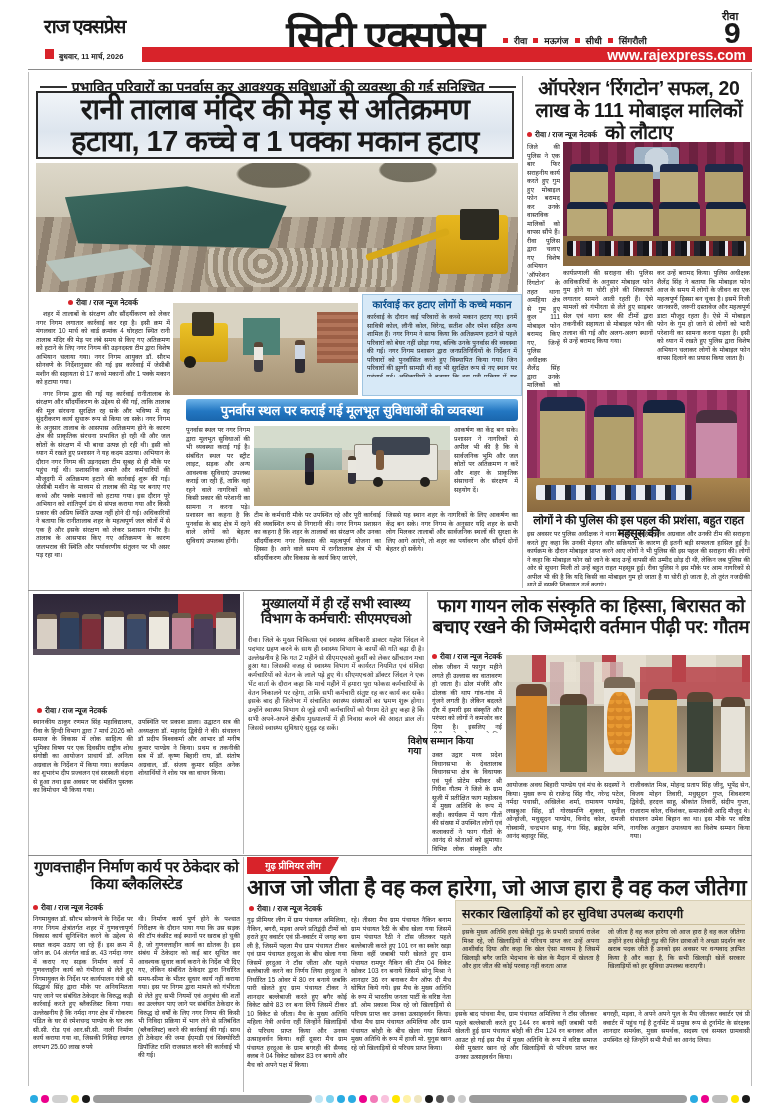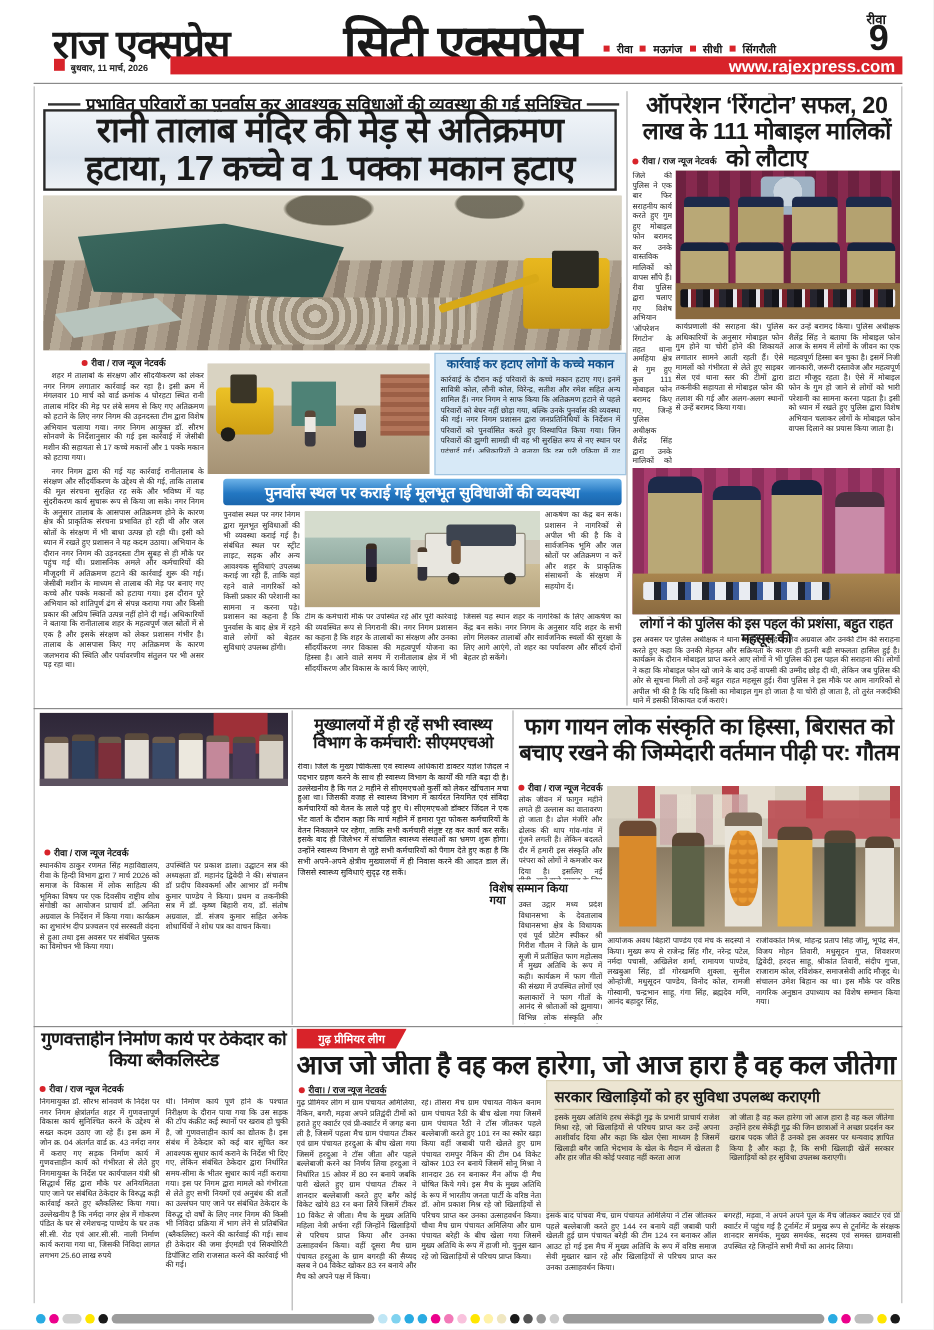--- a/index.html
+++ b/index.html
@@ -35,21 +35,21 @@
   .marks .d{width:8px;height:8px;border-radius:50%;flex:0 0 auto;}
   .marks .pill{width:16px;height:8px;border-radius:4px;flex:0 0 auto;}
   .marks .bar{height:8px;border-radius:4px;background:#9c9c9c;flex:1;}
 </style>
 </head>
 <body>
 
 <div class="page">
 
   <div class="abs" style="left:0;top:0;width:778px;height:70px;">
-    <div class="abs bold" style="left:44px;top:13px;font-size:33px;letter-spacing:-1px;">राज एक्सप्रेस</div>
+    <div class="abs bold" style="left:44px;top:13px;font-size:19px;letter-spacing:-1px;">राज एक्सप्रेस</div>
     <div class="abs" style="left:45px;top:49px;width:9px;height:10px;background:#d8232a;"></div>
     <div class="abs bold" style="left:59px;top:51px;font-size:7.5px;color:#222;">बुधवार, 11 मार्च, 2026</div>
     <div class="abs bold center" style="left:230px;top:6px;width:310px;font-size:42px;letter-spacing:-1.5px;">सिटी एक्सप्रेस</div>
     <div class="abs" style="left:503px;top:34px;font-size:9px;font-weight:bold;display:flex;gap:6px;align-items:center;">
       <span style="width:5px;height:5px;background:#d8232a;display:inline-block;"></span>
       <span>रीवा</span>
       <span style="width:5px;height:5px;background:#d8232a;display:inline-block;"></span>
       <span>मऊगंज</span>
       <span style="width:5px;height:5px;background:#d8232a;display:inline-block;"></span>
       <span>सीधी</span>
@@ -238,21 +238,21 @@
   <div class="abs headline" style="left:33px;top:859px;width:207px;font-size:15px;">गुणवत्ताहीन निर्माण कार्य पर ठेकेदार को किया ब्लैकलिस्टेड</div>
   <div class="abs byline" style="left:33px;top:902px;width:120px;justify-content:flex-start;">
     <span class="dot"></span>
     <span>रीवा / राज न्यूज नेटवर्क</span>
   </div>
   <div class="abs body-col" style="left:33px;top:915px;width:100px;height:177px;">निगमायुक्त डॉ. सौरभ सोनवणे के निर्देश पर नगर निगम क्षेत्रांतर्गत शहर में गुणवत्तापूर्ण विकास कार्य सुनिश्चित करने के उद्देश्य से सख्त कदम उठाए जा रहे हैं। इस क्रम में जोन क्र. 04 अंतर्गत वार्ड क्र. 43 नर्मदा नगर में कराए गए सड़क निर्माण कार्य में गुणवत्ताहीन कार्य को गंभीरता से लेते हुए निगमायुक्त के निर्देश पर कार्यपालन यंत्री श्री सिद्धार्थ सिंह द्वारा मौके पर अनियमितता पाए जाने पर संबंधित ठेकेदार के विरुद्ध कड़ी कार्रवाई करते हुए ब्लैकलिस्ट किया गया। उल्लेखनीय है कि नर्मदा नगर क्षेत्र में गोकरण पंडित के घर से रमेशचन्द्र पाण्डेय के घर तक सी.सी. रोड एवं आर.सी.सी. नाली निर्माण कार्य कराया गया था, जिसकी निविदा लागत लगभग 25.60 लाख रुपये</div>
   <div class="abs body-col" style="left:138px;top:915px;width:102px;height:177px;">थी। निर्माण कार्य पूर्ण होने के पश्चात निरीक्षण के दौरान पाया गया कि उस सड़क की टॉप कंक्रीट कई स्थानों पर खराब हो चुकी है, जो गुणवत्ताहीन कार्य का द्योतक है। इस संबंध में ठेकेदार को कई बार सूचित कर आवश्यक सुधार कार्य कराने के निर्देश भी दिए गए, लेकिन संबंधित ठेकेदार द्वारा निर्धारित समय-सीमा के भीतर सुधार कार्य नहीं कराया गया। इस पर निगम द्वारा मामले को गंभीरता से लेते हुए सभी नियमों एवं अनुबंध की शर्तों का उल्लंघन पाए जाने पर संबंधित ठेकेदार के विरुद्ध दो वर्षों के लिए नगर निगम की किसी भी निविदा प्रक्रिया में भाग लेने से प्रतिबंधित (ब्लैकलिस्ट) करने की कार्रवाई की गई। साथ ही ठेकेदार की जमा ईएमडी एवं सिक्योरिटी डिपॉजिट राशि राजसात करने की कार्रवाई भी की गई।</div>
 
   <div class="abs ribbon" style="left:247px;top:857px;width:92px;height:17px;">गुढ़ प्रीमियर लीग</div>
   <div class="abs headline" style="left:247px;top:876px;width:503px;font-size:22px;white-space:nowrap;">आज जो जीता है वह कल हारेगा, जो आज हारा है वह कल जीतेगा : मिश्रा</div>
-  <div class="abs byline" style="left:249px;top:903px;width:100px;justify-content:flex-start;text-decoration:underline;">
+  <div class="abs byline" style="left:249px;top:903px;width:100px;justify-content:flex-start;">
     <span class="dot"></span>
     <span>रीवा। / राज न्यूज नेटवर्क</span>
   </div>
   <div class="abs body-col" style="left:247px;top:916px;width:100px;height:176px;">गुढ़ प्रीमियर लीग में ग्राम पंचायत अमिलिया, नैकिन, बगरौ, मड़वा अपने प्रतिद्वंदी टीमों को हराते हुए क्वार्टर एवं प्री-क्वार्टर में जगह बना ली है, जिसमें पहला मैच ग्राम पंचायत टीकर एवं ग्राम पंचायत हरदुआ के बीच खेला गया जिसमें हरदुआ ने टॉस जीता और पहले बल्लेबाजी करने का निर्णय लिया हरदुआ ने निर्धारित 15 ओवर में 80 रन बनाये जबकि पारी खेलते हुए ग्राम पंचायत टीकर ने शानदार बल्लेबाजी करते हुए बगैर कोई विकेट खोये 83 रन बना लिये जिसमें टीकर 10 विकेट से जीता। मैच के मुख्य अतिथि महिला नेत्री अर्चना रहीं जिन्होंने खिलाड़ियों से परिचय प्राप्त किया और उनका उत्साहवर्धन किया। वहीं दूसरा मैच ग्राम पंचायत हरदुआ के ग्राम बगरही की सैय्यद क्लब ने 04 विकेट खोकर 83 रन बनाये और मैच को अपने पक्ष में किया।</div>
   <div class="abs body-col" style="left:351px;top:916px;width:100px;height:176px;">रहे। तीसरा मैच ग्राम पंचायत नैकिन बनाम ग्राम पंचायत रैठी के बीच खेला गया जिसमें ग्राम पंचायत रैठी ने टॉस जीतकर पहले बल्लेबाजी करते हुए 101 रन का स्कोर खड़ा किया वहीं जबाबी पारी खेलते हुए ग्राम पंचायत रामपुर नैकिन की टीम 04 विकेट खोकर 103 रन बनाये जिसमें सोनू मिश्रा ने शानदार 36 रन बनाकर मैन ऑफ दी मैच घोषित किये गये। इस मैच के मुख्य अतिथि के रूप में भारतीय जनता पार्टी के वरिष्ठ नेता डॉ. ओम प्रकाश मिश्र रहे जो खिलाड़ियों से परिचय प्राप्त कर उनका उत्साहवर्धन किया। चौथा मैच ग्राम पंचायत अमिलिया और ग्राम पंचायत बरेही के बीच खेला गया जिसमें मुख्य अतिथि के रूप में हाजी मो. युनुस खान रहे जो खिलाड़ियों से परिचय प्राप्त किया।</div>
 
   <div class="abs beigebox" style="left:455px;top:900px;width:283px;height:100px;">
     <div class="ttl">सरकार खिलाड़ियों को हर सुविधा उपलब्ध कराएगी</div>
     <div style="display:flex;gap:8px;">
       <div class="body-col" style="flex:1;height:72px;">इसके मुख्य अतिथि हरध सेकेंड्री गुढ़ के प्रभारी प्राचार्य राजेश मिश्रा रहे, जो खिलाड़ियों से परिचय प्राप्त कर उन्हें अपना आशीर्वाद दिया और कहा कि खेल ऐसा माध्यम है जिसमें खिलाड़ी बगैर जाति भेदभाव के खेल के मैदान में खेलता है और हार जीत की कोई परवाह नहीं करता आज</div>

